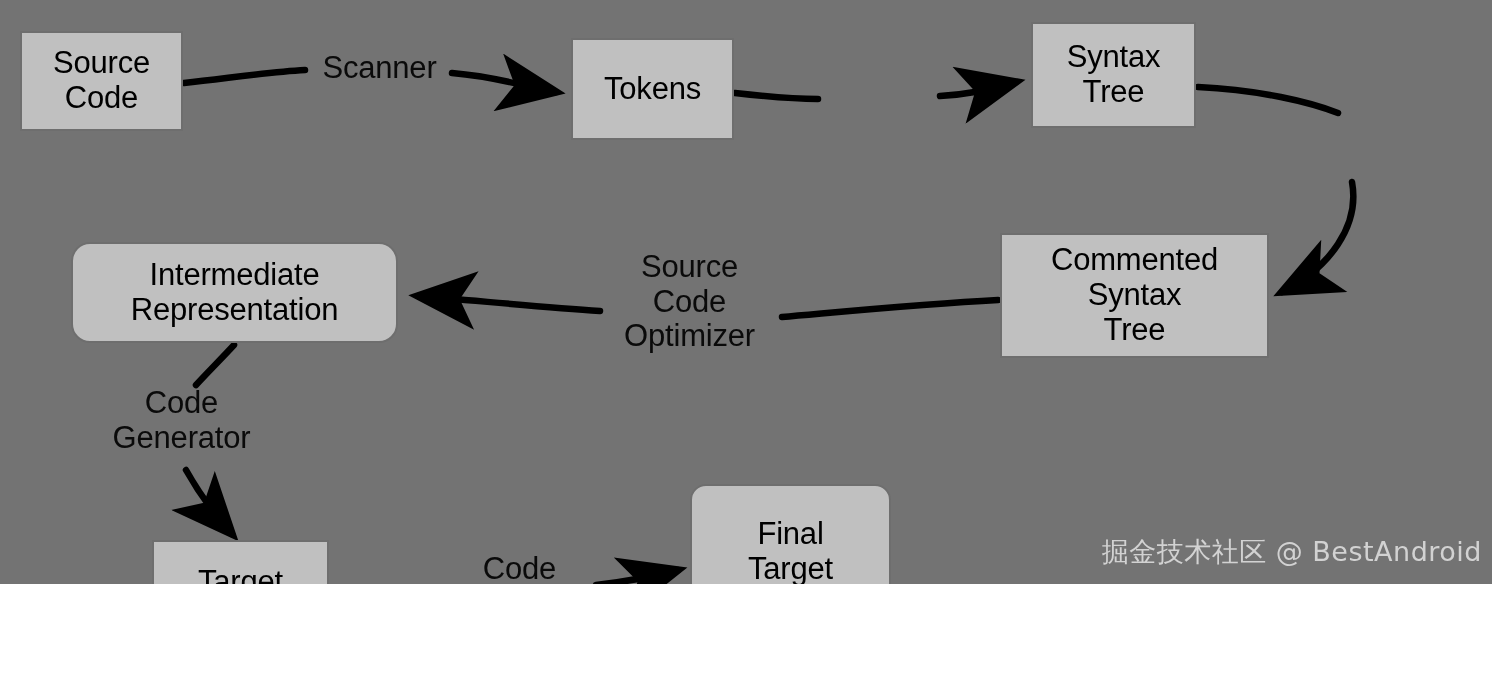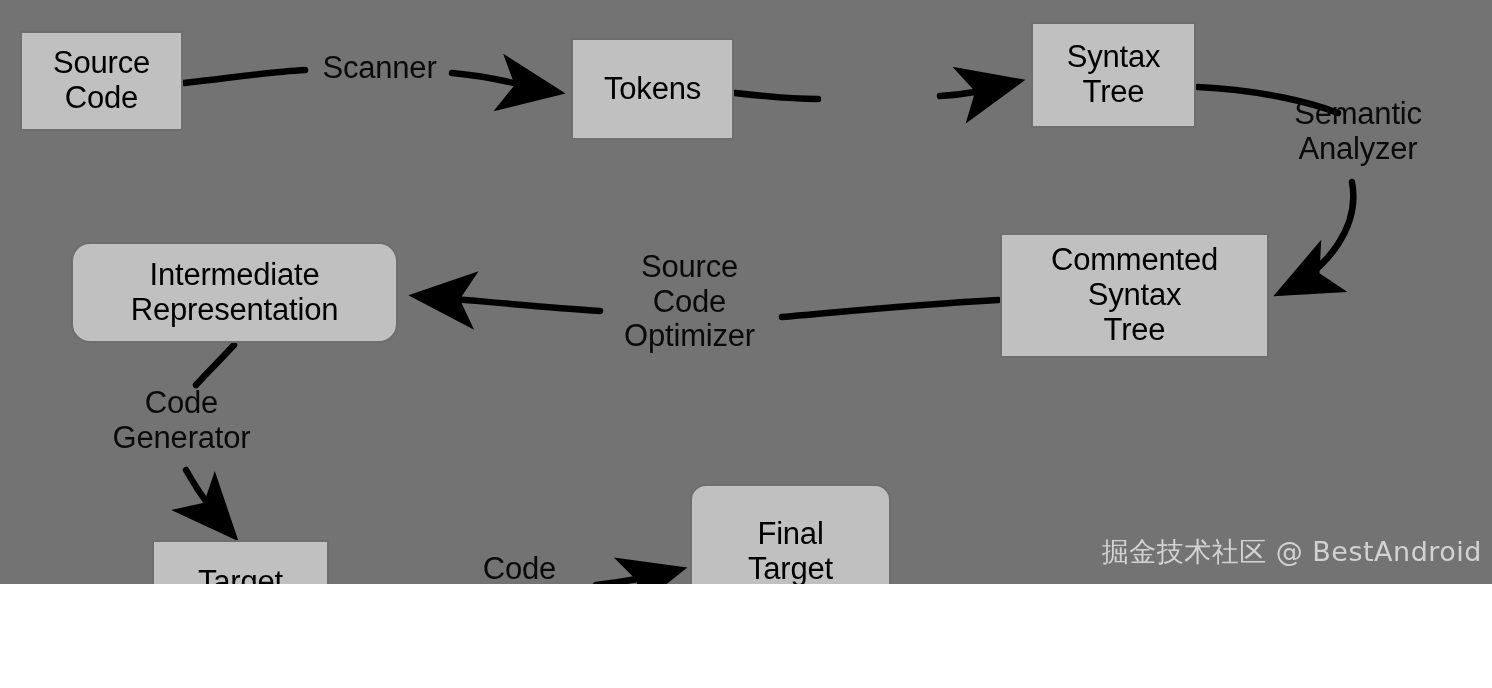--- a/index.html
+++ b/index.html
@@ -129,22 +129,20 @@
 
   <div class="node" style="left:690px; top:484px; width:201px; height:170px;border-radius:16px;">
     <span>Final
 Target
 Code</span>
   </div>
 
   <div class="edge-label" style="left:307px; top:51px; width:145px;">Scanner</div>
 
 
-  <div class="edge-label" style="left:1278px; top:97px; width:160px;">Semantic
-Analyzer</div>
 
   <div class="edge-label" style="left:607px; top:250px; width:165px;">Source
 Code
 Optimizer</div>
 
   <div class="edge-label" style="left:100px; top:386px; width:163px;">Code
 Generator</div>
 
   <div class="edge-label" style="left:437px; top:552px; width:165px;">Code
 Optimizer</div>

